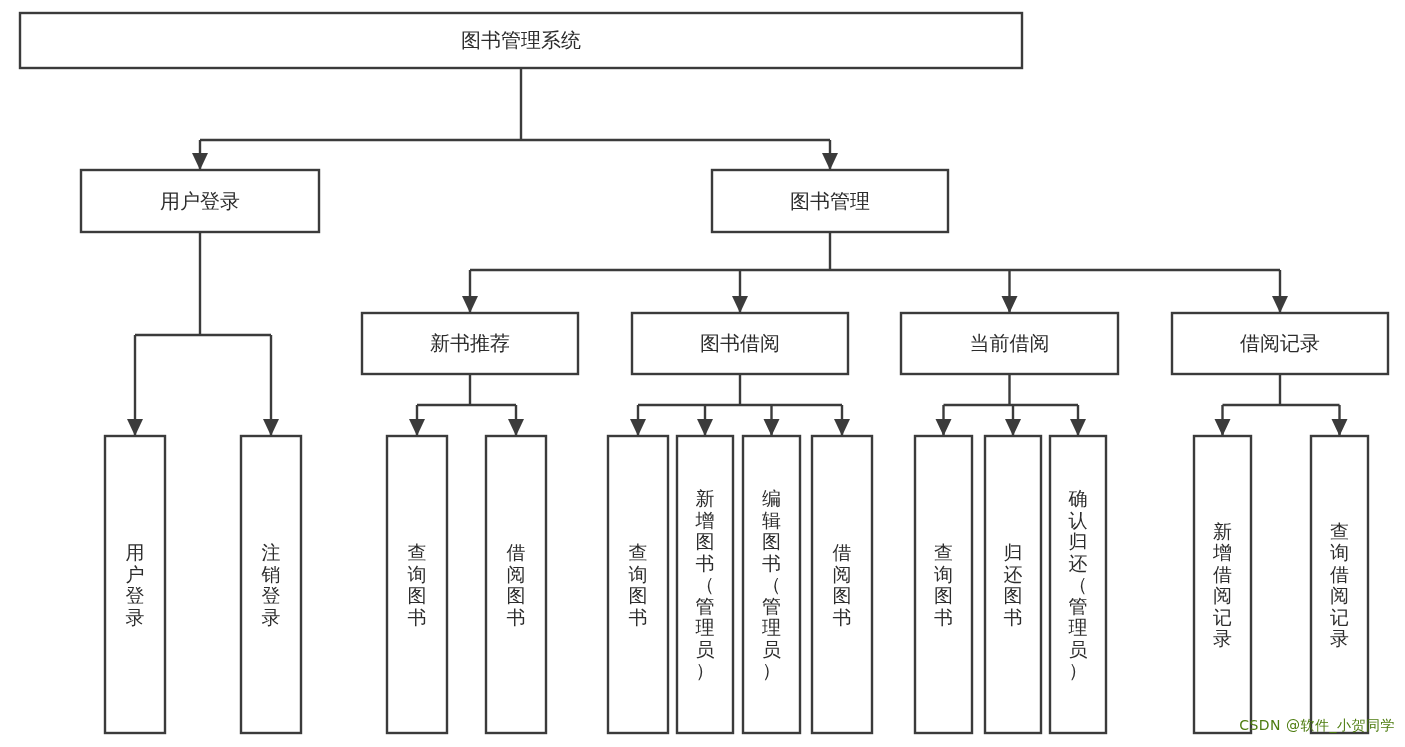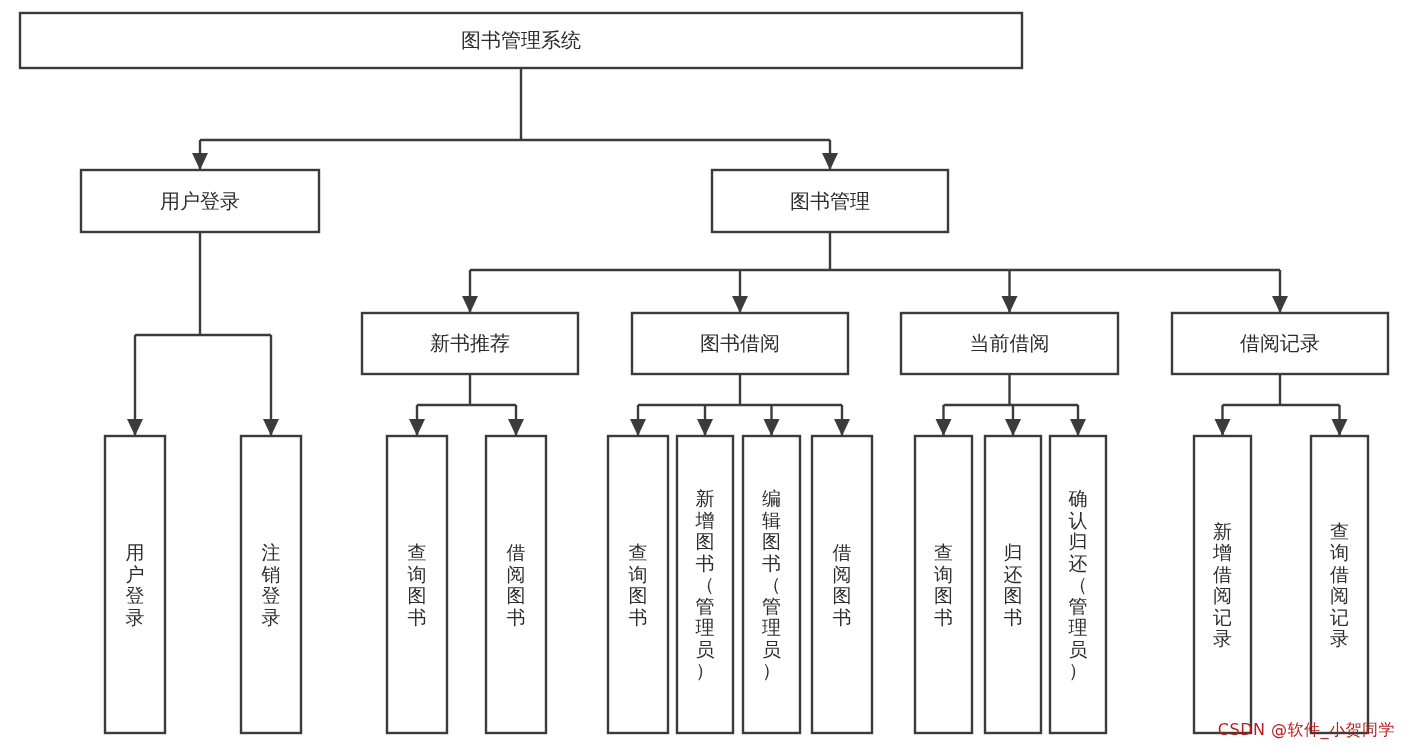--- a/index.html
+++ b/index.html
@@ -51,23 +51,23 @@
     fill: none;
     stroke-linecap: butt;
   }
   .arrow-head {
     fill: #3b3b3b;
     stroke: none;
   }
   .watermark-text {
     position: absolute;
     right: 10px;
-    bottom: 6px;
-    color: #b91c1c;
-    font-size: 16px;
+    bottom: 12px;
+    color: #4d7c0f;
+    font-size: 14px;
     font-family: "DejaVu Sans", "Liberation Sans", sans-serif;
     white-space: nowrap;
     letter-spacing: 0.5px;
     user-select: none;
   }
 </style>
 </head>
 <body>
 
 <div id="diagram-root">

